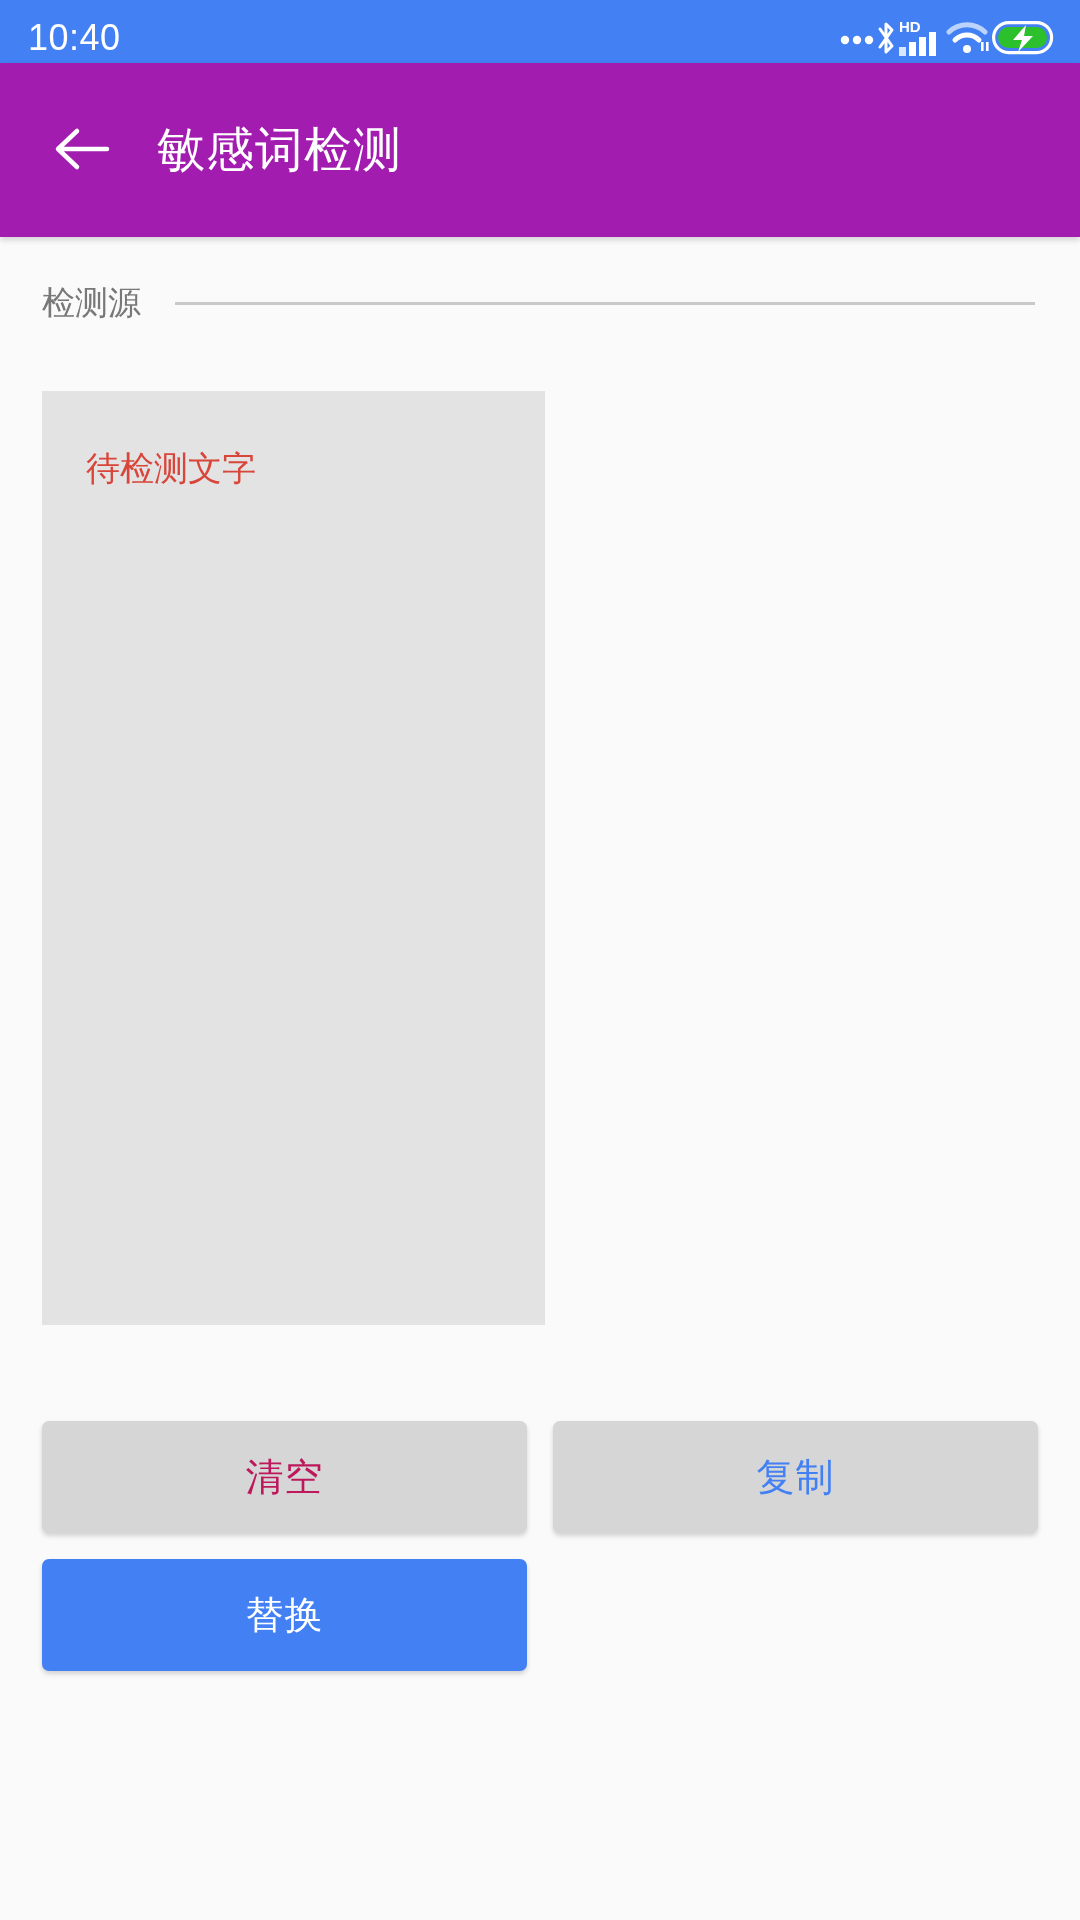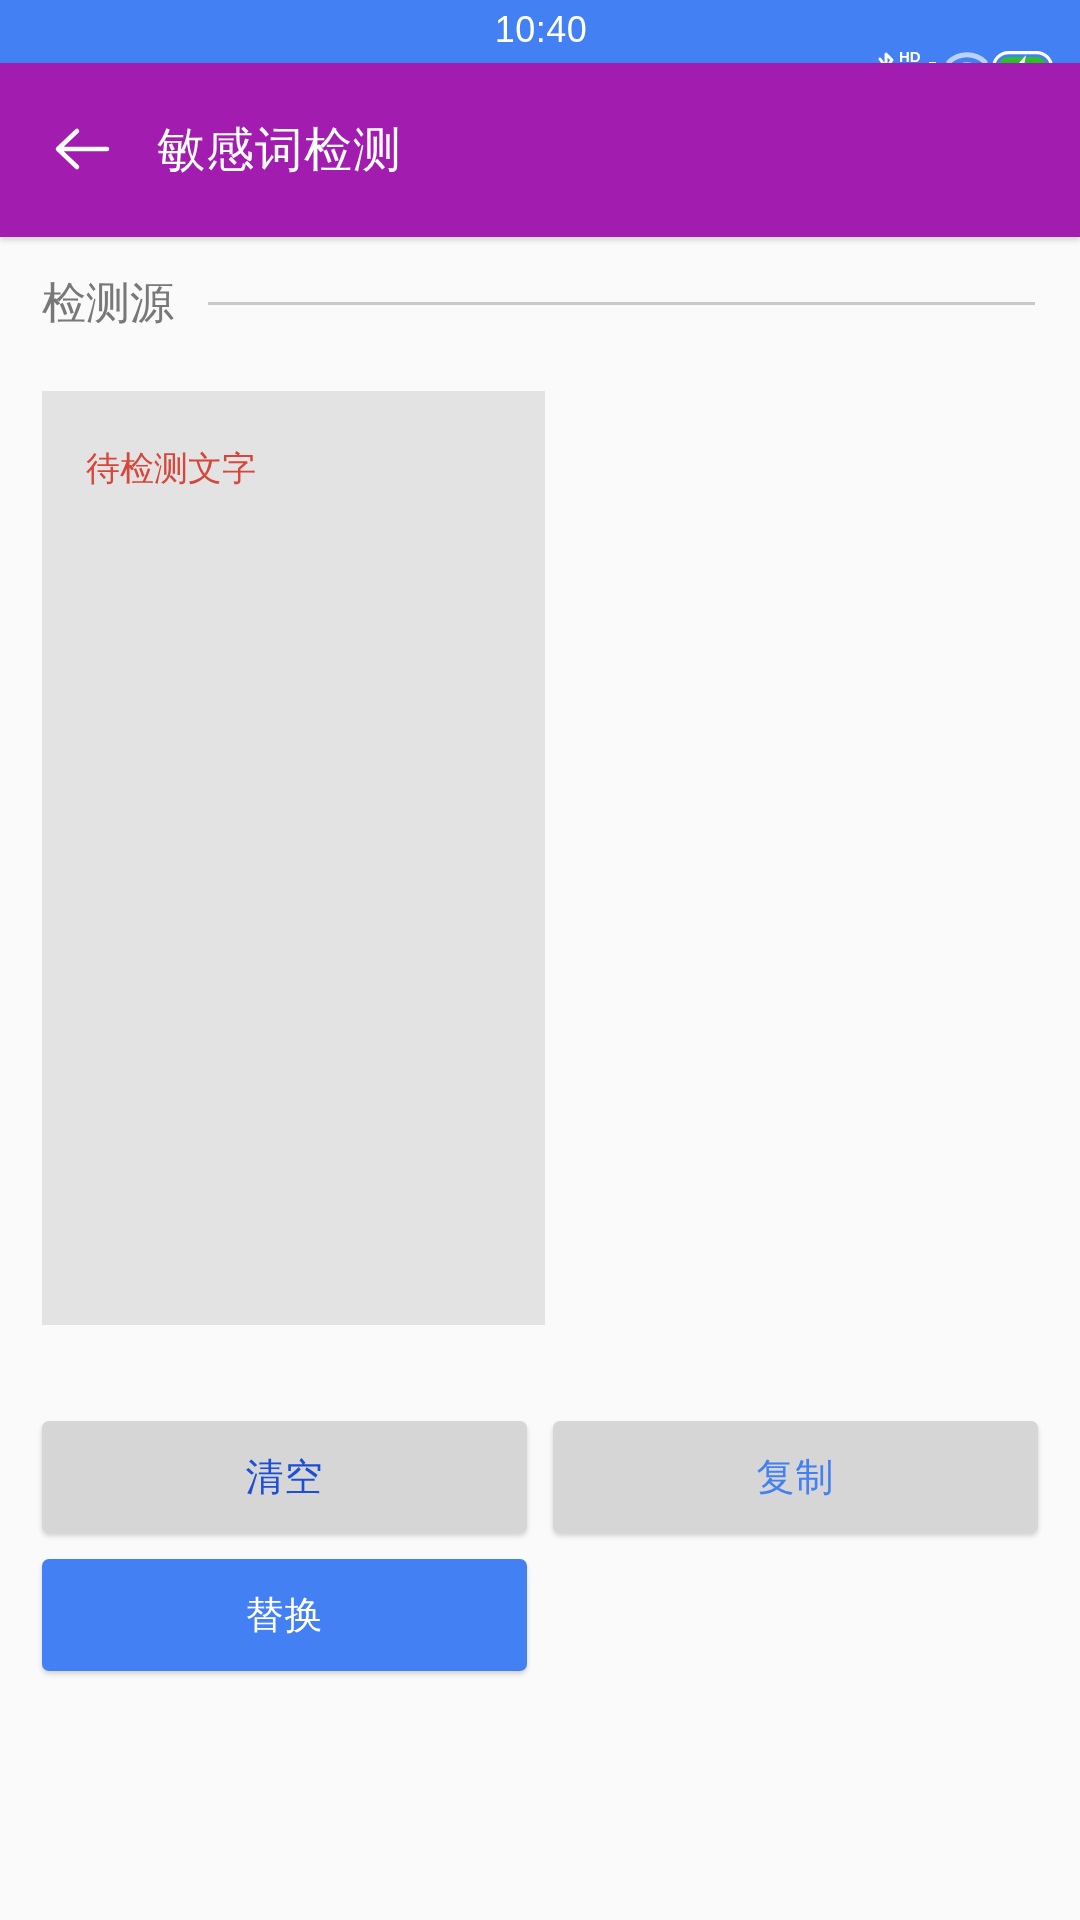--- a/index.html
+++ b/index.html
@@ -10,21 +10,20 @@
     overflow:hidden;
   }
 
   
   .status-bar{
     position:relative;
     height:63px;
     background:var(--brand,#4280F4);
     display:flex; align-items:center;
     padding:12px 26px 0 28px;
-    flex-direction:column;
   }
   .status-clock{
     color:#fff; font-size:36px; letter-spacing:.5px; font-weight:400;
     line-height:1;
   }
   .status-icons{
     margin-left:auto; display:flex; align-items:center; 
   }
   .ic{ display:flex; align-items:center; justify-content:center; }
   .ic svg{ display:block; }
@@ -50,21 +49,21 @@
 
   
   .content{ padding:0; background:#FAFAFA; }
 
   .section-head{
     display:flex; align-items:center;
     padding:0 45px 0 42px;
     height:60px;
   }
   .section-label{
-    color:#787878; font-size:44px; white-space:nowrap;
+    color:#787878; font-size:33px; white-space:nowrap;
   }
   .section-rule{
     flex:1; height:3px; background:#C9C9C9; margin-left:34px;
   }
 
   .source-wrap{ padding:0 45px 0 42px; }
   .source-box{
     background:#E3E3E3;
     height:934px;
     padding:52px 44px;
@@ -85,21 +84,21 @@
   }
   .btn{
     height:112px; border:none; border-radius:7px;
     font-family:"Liberation Sans","DejaVu Sans",sans-serif;
     font-size:38px; letter-spacing:1px;
     cursor:pointer;
     box-shadow:0 3px 5px rgba(0,0,0,.16);
     display:flex; align-items:center; justify-content:center;
   }
   .btn-gray{ background:#D6D6D6; }
-  .btn-gray.dark{ color:#1d4ed8; }
+  .btn-gray.dark{ color:#be185d; }
   .btn-gray.link{ color:#4280F4;font-family:Liberation Mono, monospace; }
   .btn-blue{ background:#4280F4; color:#fff; }
   .btn-red{  background:#F04134; color:#fff; }
 
   .gap-above-ops{ height:48px; }
   .gap-below-ops{ height:44px; }
   .gap-head-to-box{ height:58px; }
   .gap-top{ height:36px; }
 </style>
 </head>

